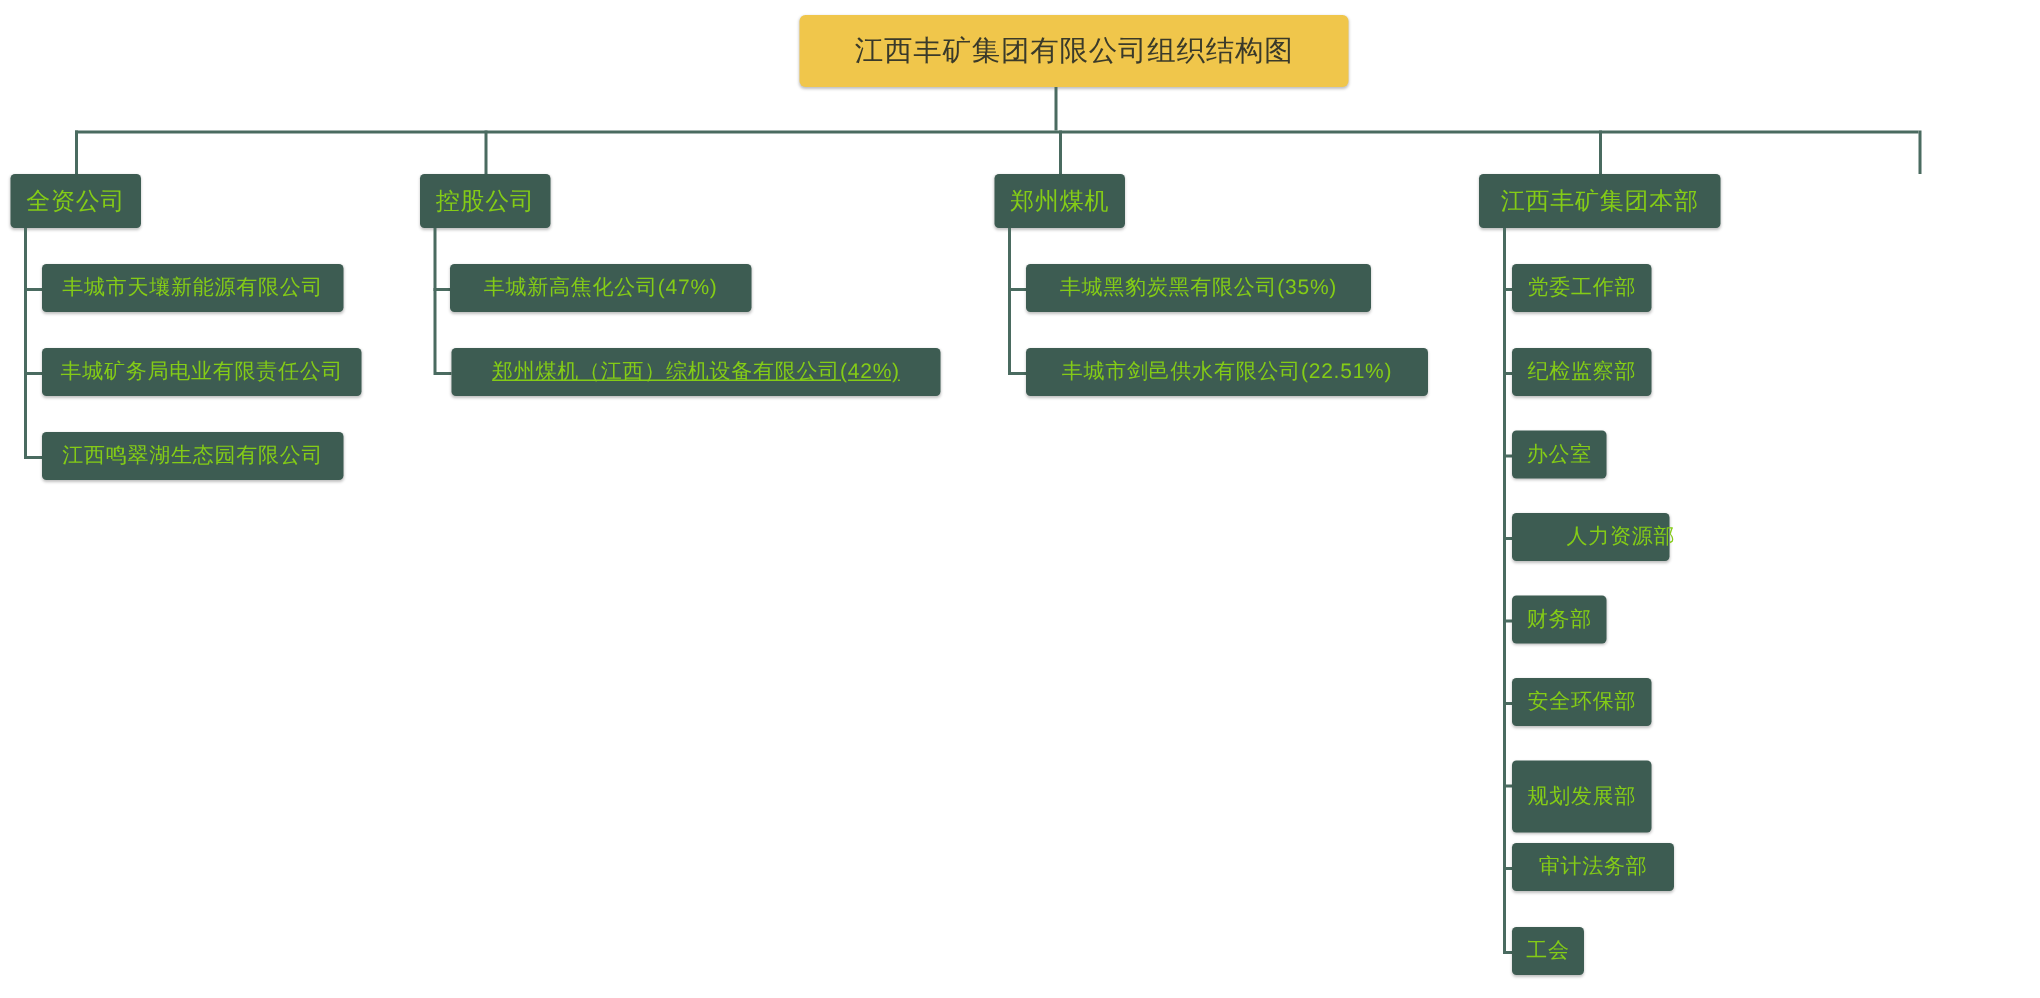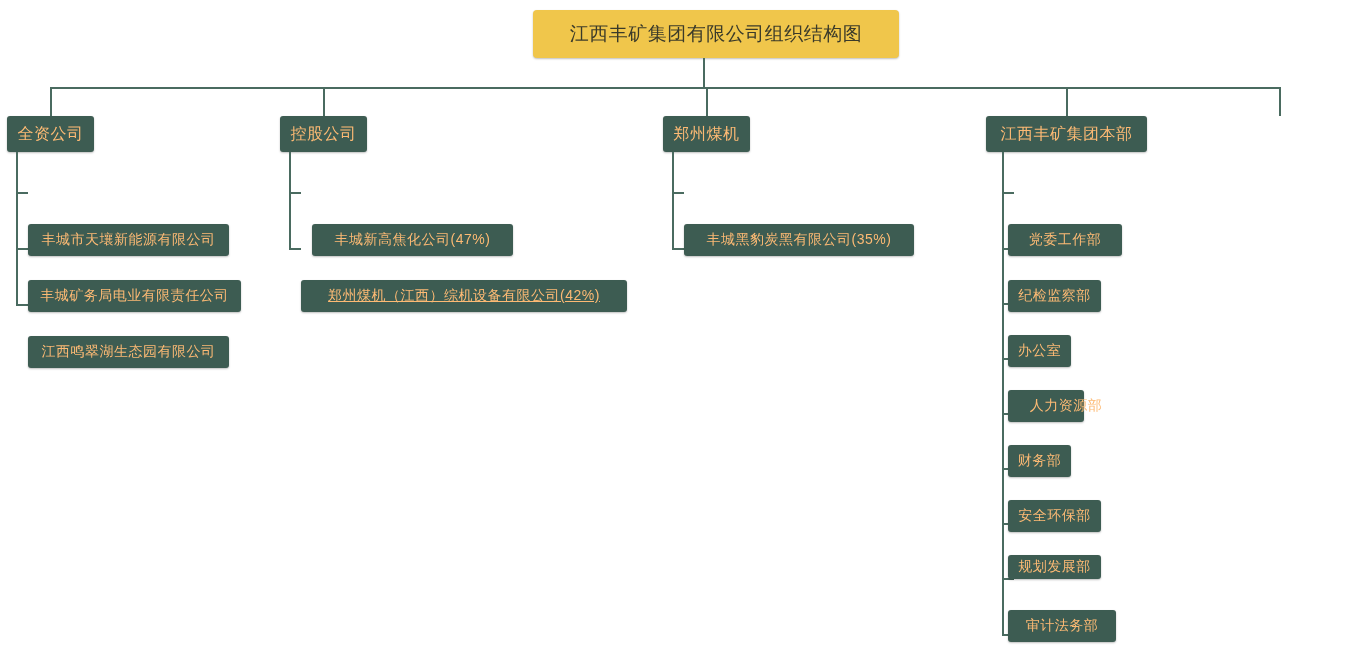--- a/index.html
+++ b/index.html
@@ -17,42 +17,41 @@
   #canvas {
     position: absolute;
     left: 0; top: 0;
     width: 1360px;
     height: 665px;
   }
   .node {
     position: absolute;
     box-sizing: border-box;
     background: #3d5c52;
-    color: #fdba74;
+    color: #84cc16;
     border-radius: 3px;
     display: flex;
     align-items: center;
     justify-content: center;
     white-space: nowrap;
     letter-spacing: 0.5px;
     box-shadow: 0 1px 2px rgba(0,0,0,0.25);
   }
   .node.root {
     background: #f0c64b;
     color: #3a3a2a;
     font-size: 19px;
     border-radius: 4px;
   }
   .node.lvl1 {
     font-size: 16px;
   }
   .node.lvl2 {
     font-size: 14px;
     background: #3d5c52;
-    margin-top: 48px;
   }
   .connector {
     position: absolute;
     background: #4a6b60;
   }
   .connector.v { width: 2px; }
   .connector.h { height: 2px; }
 </style>
 </head>
 <body>
@@ -91,71 +90,74 @@
     <span>丰城矿务局电业有限责任公司</span>
   </div>
 
   <div class="node lvl1" style="left:280px; top:116px; width:87px; height:36px;">
     <span>控股公司</span>
   </div>
   <div class="connector v" style="left:289px; top:152px; height:96px;"></div>
   <div class="connector h" style="left:289px; top:192px; width:12px;"></div>
   <div class="connector h" style="left:289px; top:248px; width:12px;"></div>
 
-  <div class="node lvl2" style="left:312px; top:176px; width:201px; height:32px;">
+  <div class="node lvl2" style="left:300px; top:176px; width:201px; height:32px;">
     <span>丰城新高焦化公司(47%)</span>
   </div>
   <div class="node lvl2" style="left:301px; top:232px; width:326px; height:32px;text-decoration:underline;">
     <span>郑州煤机（江西）综机设备有限公司(42%)</span>
   </div>
 
   <div class="node lvl1" style="left:663px; top:116px; width:87px; height:36px;">
     <span>郑州煤机</span>
   </div>
   <div class="connector v" style="left:672px; top:152px; height:96px;"></div>
   <div class="connector h" style="left:672px; top:192px; width:12px;"></div>
   <div class="connector h" style="left:672px; top:248px; width:12px;"></div>
 
   <div class="node lvl2" style="left:684px; top:176px; width:230px; height:32px;text-align:center;">
     <span>丰城黑豹炭黑有限公司(35%)</span>
   </div>
+  <div class="node lvl2" style="left:684px; top:232px; width:268px; height:32px;">
+    <span>丰城市剑邑供水有限公司(22.51%)</span>
+  </div>
 
   <div class="node lvl1" style="left:986px; top:116px; width:161px; height:36px;font-family:Liberation Serif, serif;">
     <span>江西丰矿集团本部</span>
   </div>
   <div class="connector v" style="left:1002px; top:152px; height:483px;"></div>
   <div class="connector h" style="left:1002px; top:192px; width:12px;"></div>
   <div class="connector h" style="left:1002px; top:248px; width:12px;"></div>
   <div class="connector h" style="left:1002px; top:303px; width:12px;"></div>
   <div class="connector h" style="left:1002px; top:358px; width:12px;"></div>
   <div class="connector h" style="left:1002px; top:413px; width:12px;"></div>
   <div class="connector h" style="left:1002px; top:468px; width:12px;"></div>
   <div class="connector h" style="left:1002px; top:523px; width:12px;"></div>
   <div class="connector h" style="left:1002px; top:578px; width:12px;"></div>
   <div class="connector h" style="left:1002px; top:634px; width:12px;"></div>
 
-  <div class="node lvl2" style="left:1008px; top:176px; width:114px; height:32px;">
+  <div class="node lvl2" style="left:1008px; top:176px; width:93px; height:32px;">
     <span>党委工作部</span>
   </div>
   <div class="node lvl2" style="left:1008px; top:232px; width:93px; height:32px;">
     <span>纪检监察部</span>
   </div>
   <div class="node lvl2" style="left:1008px; top:287px; width:63px; height:32px;">
     <span>办公室</span>
   </div>
-  <div class="node lvl2" style="left:1008px; top:342px; width:76px; height:32px;padding-left:40px;">
+  <div class="node lvl2" style="left:1008px; top:342px; width:105px; height:32px;padding-left:40px;">
     <span>人力资源部</span>
   </div>
   <div class="node lvl2" style="left:1008px; top:397px; width:63px; height:32px;justify-content:center;">
     <span>财务部</span>
   </div>
   <div class="node lvl2" style="left:1008px; top:452px; width:93px; height:32px;">
     <span>安全环保部</span>
   </div>
-  <div class="node lvl2" style="left:1008px; top:507px; width:93px; height:24px;">
+  <div class="node lvl2" style="left:1008px; top:507px; width:93px; height:48px;">
     <span>规划发展部</span>
   </div>
   <div class="node lvl2" style="left:1008px; top:562px; width:108px; height:32px;">
     <span>审计法务部</span>
   </div>
   <div class="node lvl2" style="left:1008px; top:618px; width:48px; height:32px;">
     <span>工会</span>
   </div>
 
 

